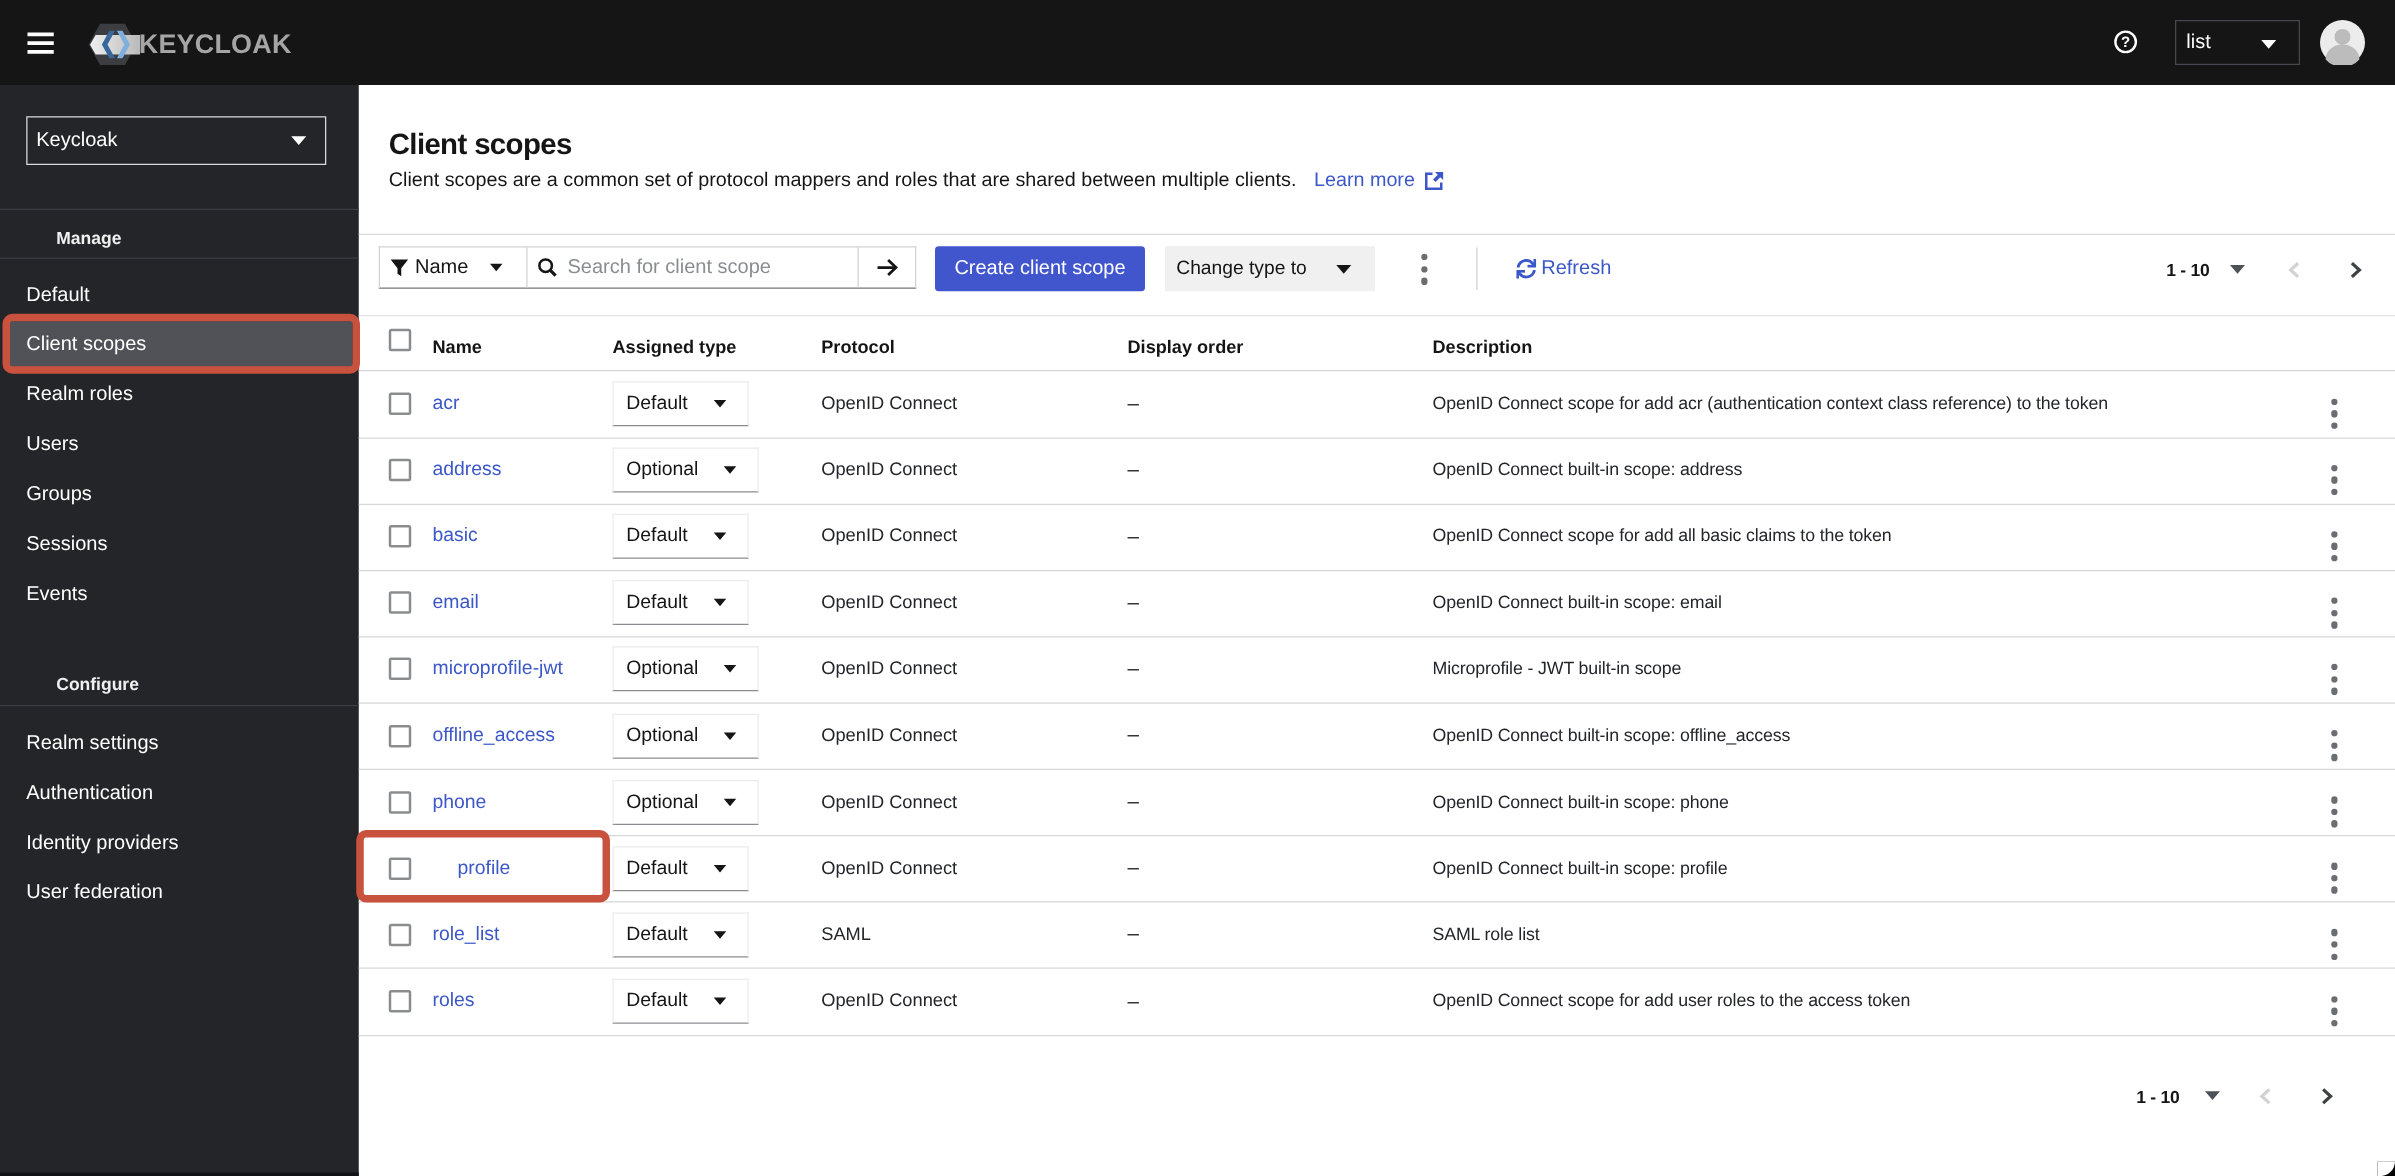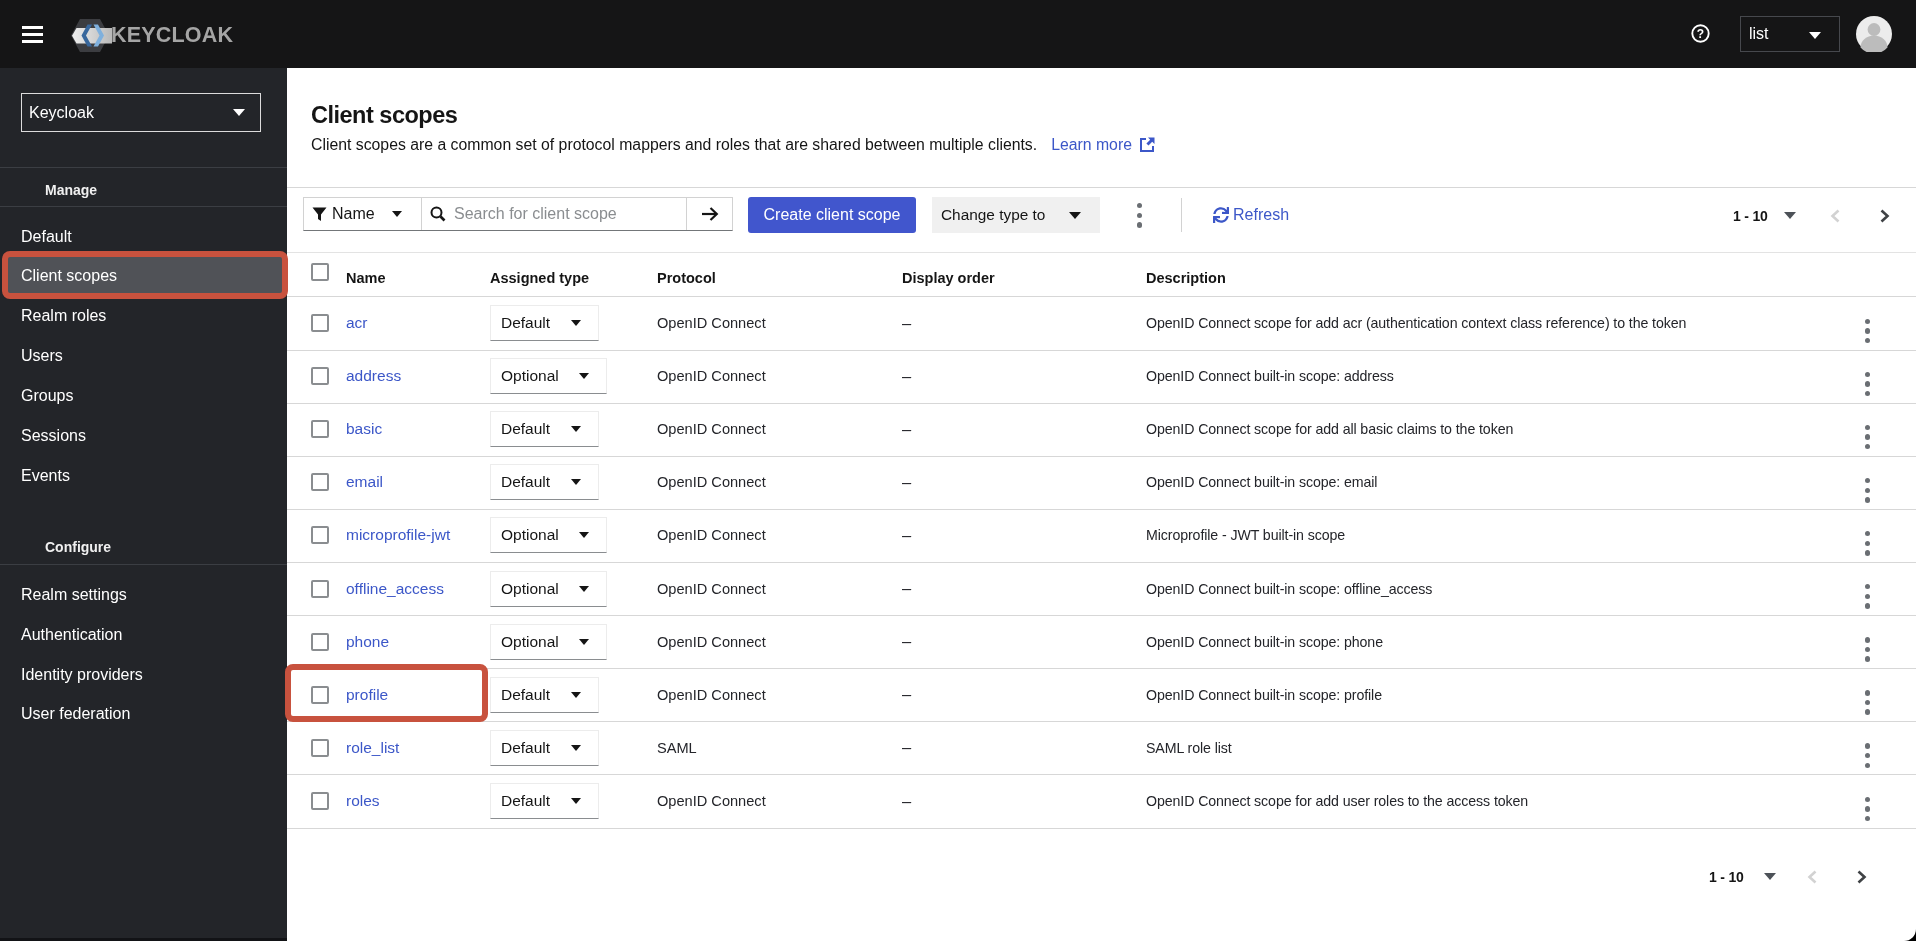--- a/index.html
+++ b/index.html
@@ -255,21 +255,21 @@
 <div class="proto flexc" style="top:631.6px;height:20px;">OpenID Connect</div>
 <div class="dash flexc" style="top:631.6px;height:20px;">–</div>
 <div class="desc flexc" style="top:631.6px;height:20px;">OpenID Connect built-in scope: phone</div>
 <div class="kebab" style="left:1865px;top:635.1px;">
       <i></i>
       <i></i>
       <i></i>
     </div>
 <div class="hline" style="left:287px;top:668.2px;width:1629px;"></div>
 <div class="cb" style="left:311px;top:685.8px;"></div>
-<div class="rowname flexc" style="top:684.8px;height:20px;">profile</div>
+<div class="rowname flexc" style="top:684.8px;height:20px;margin-left:20px;">profile</div>
 <div class="sel" style="left:490px;top:676.8px;width:109px;">
       <span>Default</span>
       <span class="caret"></span>
     </div>
 <div class="proto flexc" style="top:684.8px;height:20px;">OpenID Connect</div>
 <div class="dash flexc" style="top:684.8px;height:20px;">–</div>
 <div class="desc flexc" style="top:684.8px;height:20px;">OpenID Connect built-in scope: profile</div>
 <div class="kebab" style="left:1865px;top:688.2px;">
       <i></i>
       <i></i>

